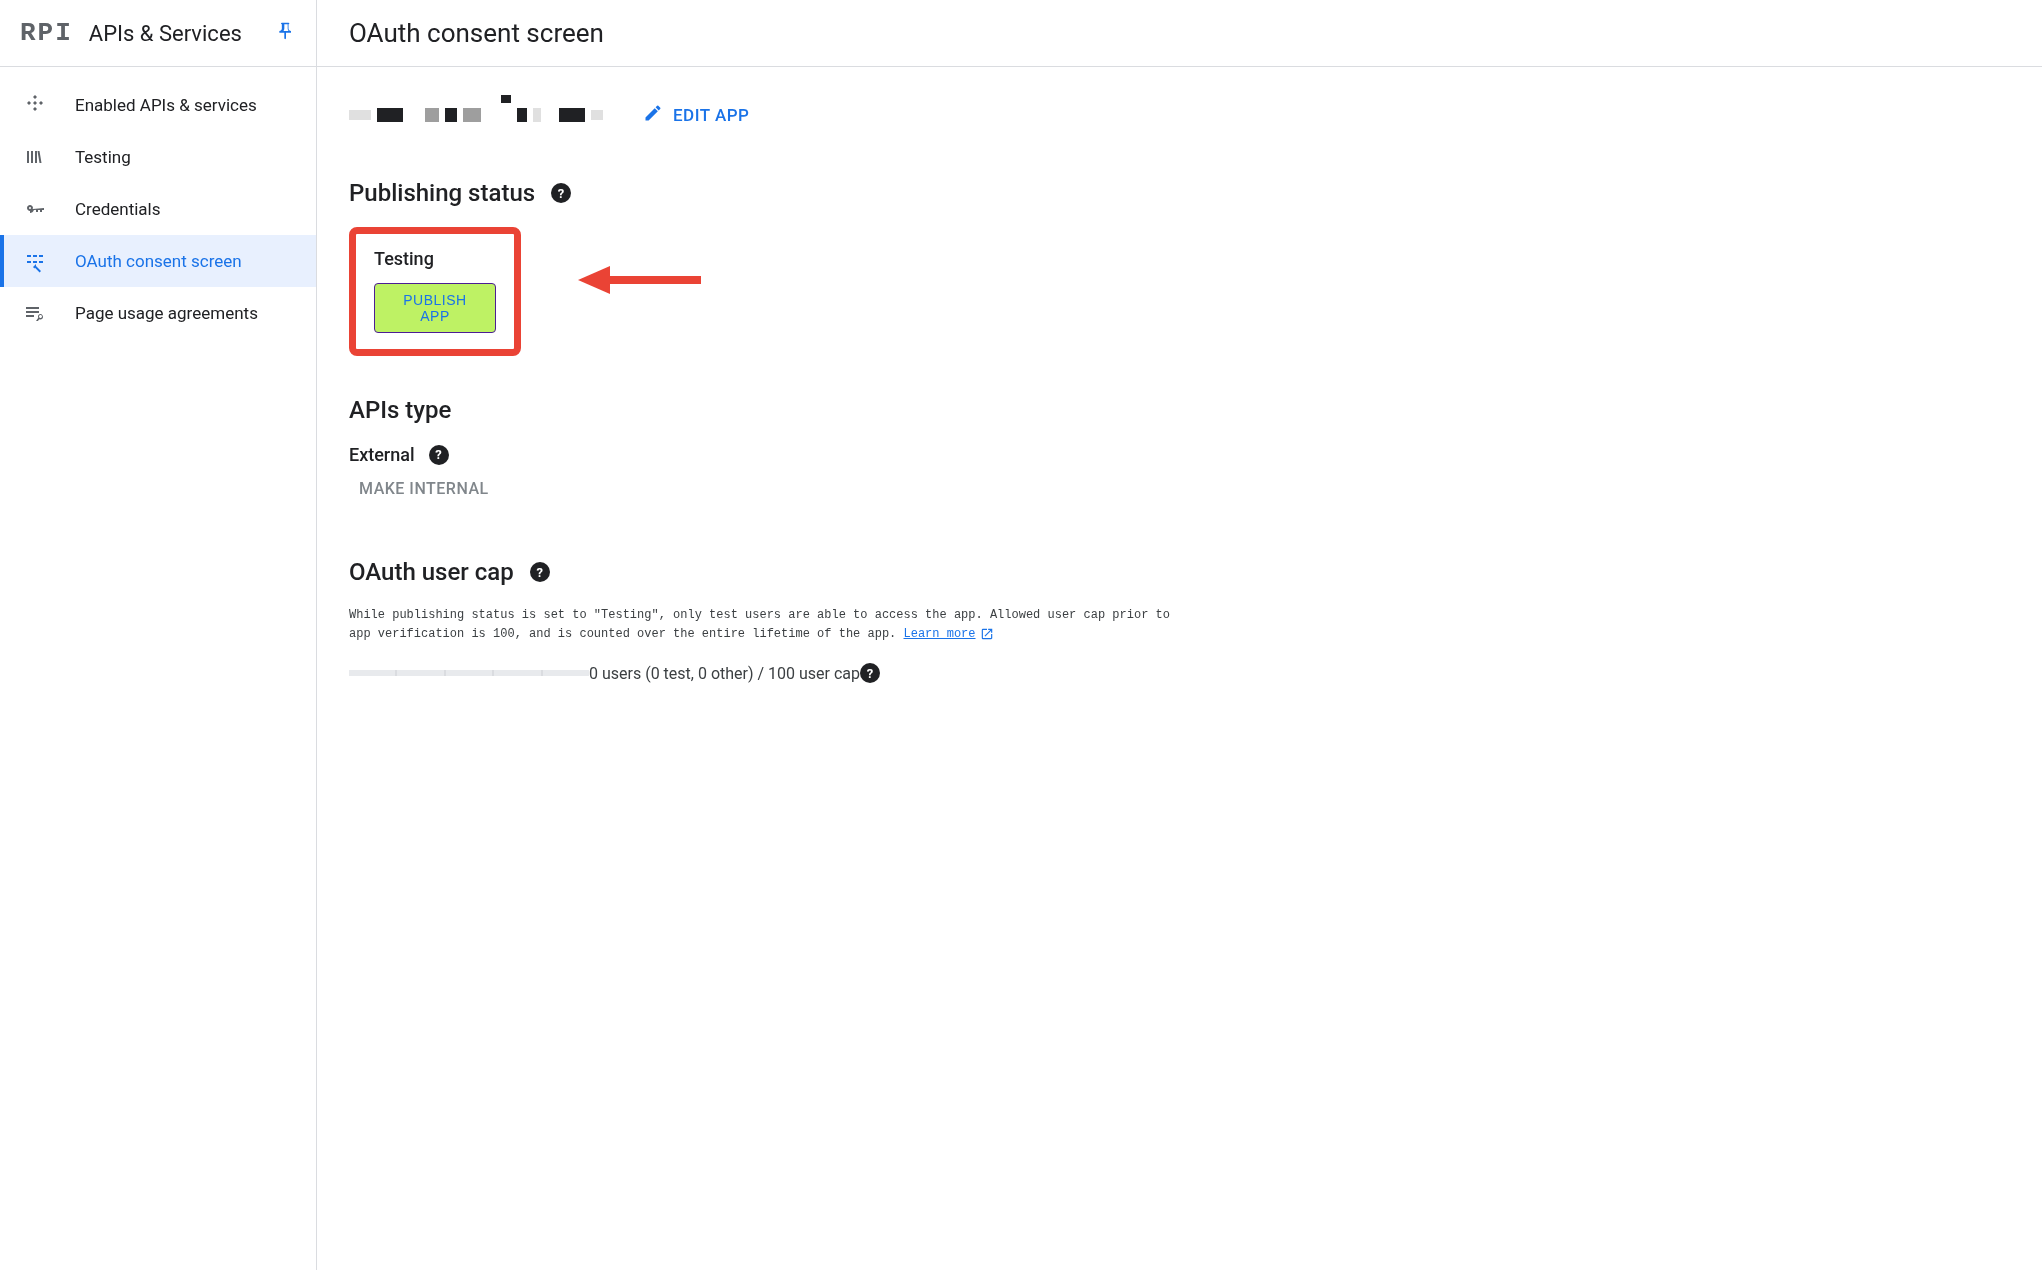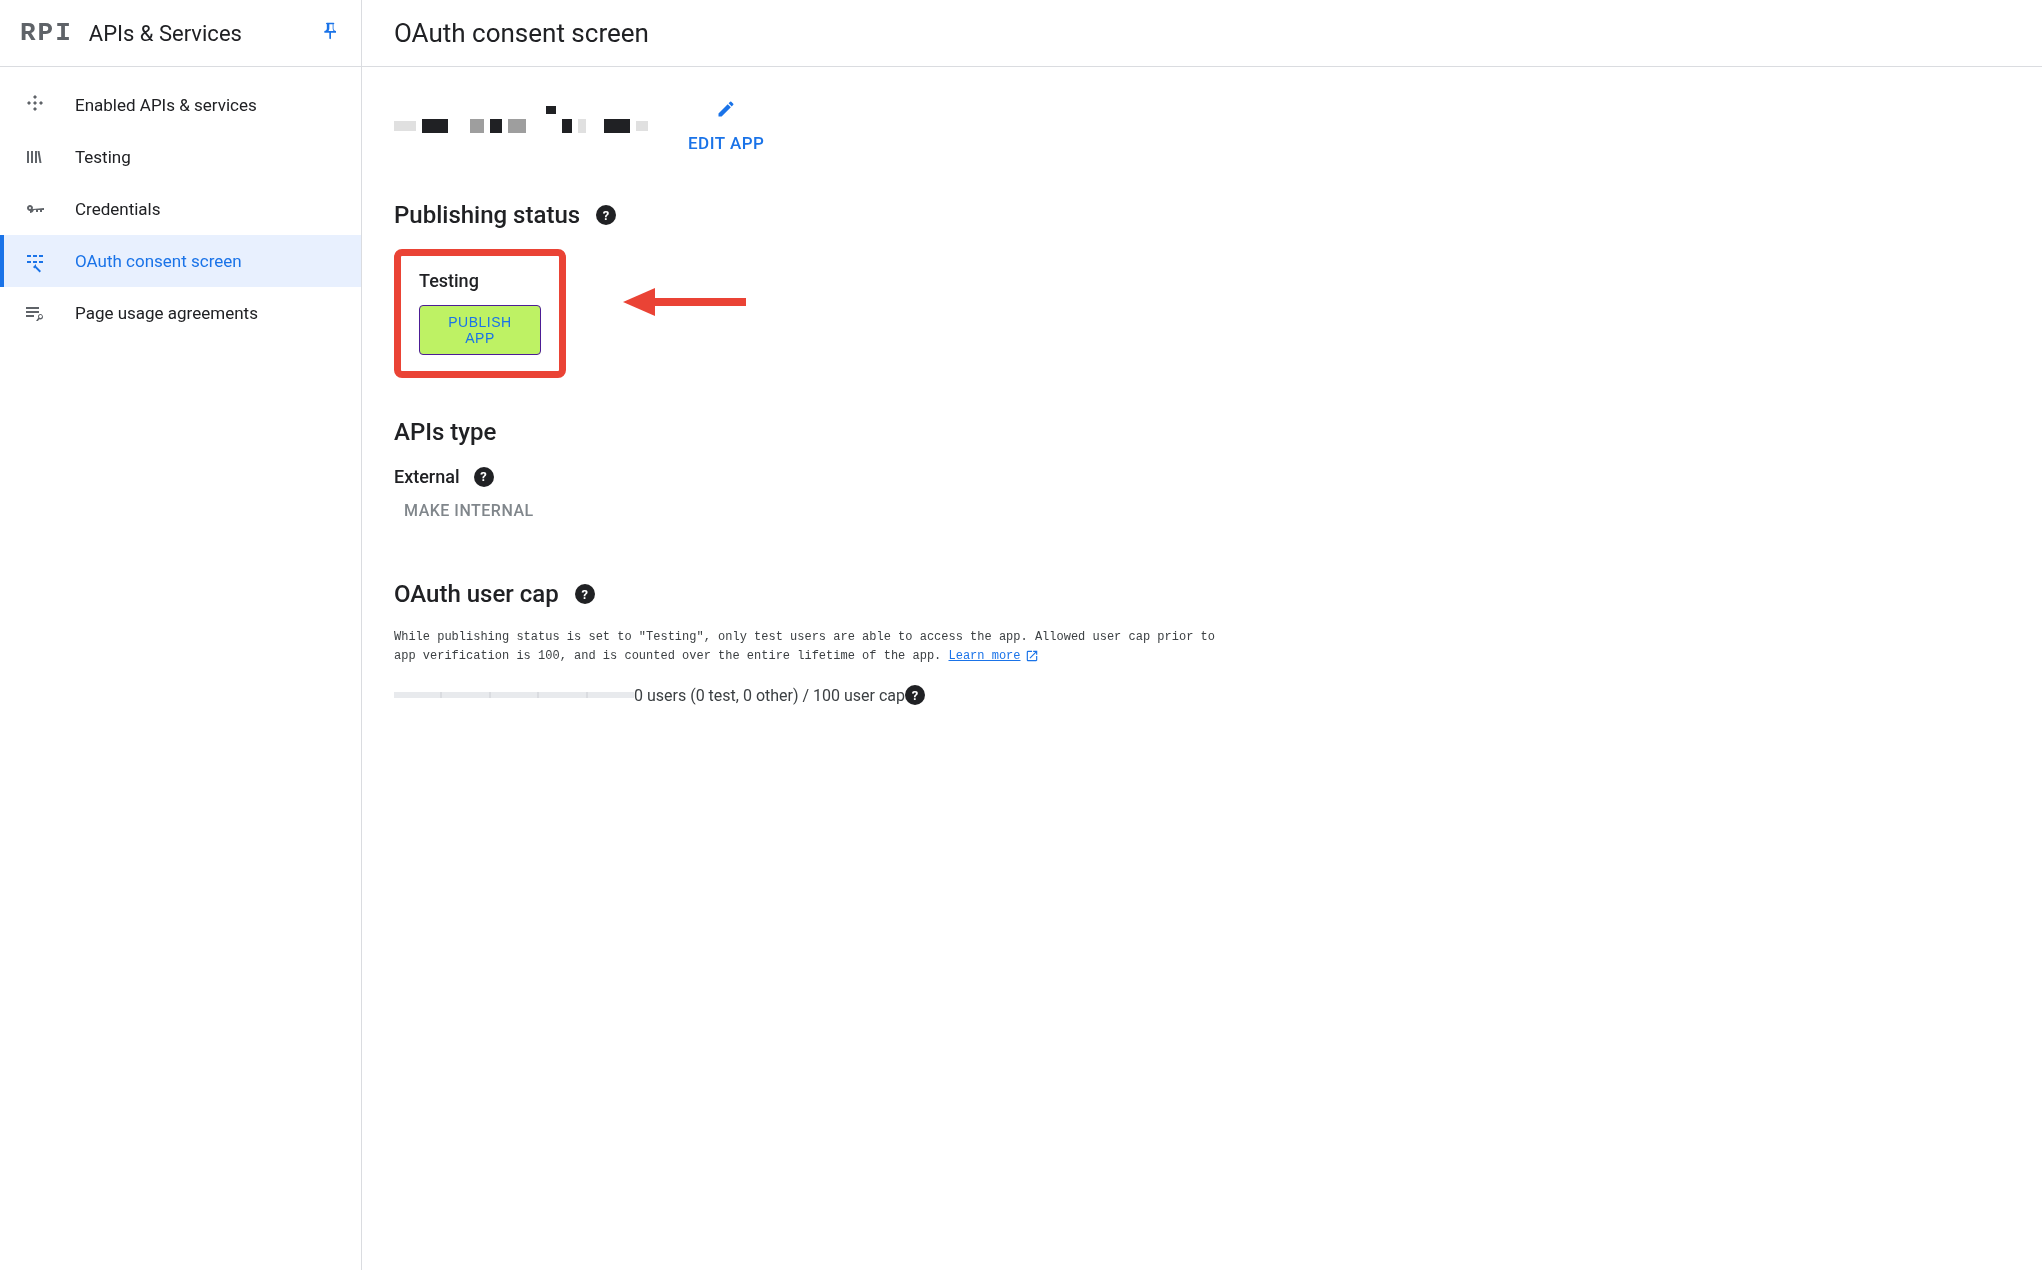--- a/index.html
+++ b/index.html
@@ -5,21 +5,21 @@
     * { margin: 0; padding: 0; box-sizing: border-box; }
     body {
       font-family: 'Google Sans', Roboto, Arial, sans-serif;
       color: #202124;
       background: #fff;
     }
     .container { display: flex; height: 100vh; }
     
     
     .sidebar {
-      width: 362px;
+      width: 317px;
       border-right: 1px solid #dadce0;
       flex-shrink: 0;
     }
     .sidebar-header {
       display: flex;
       align-items: center;
       padding: 18px 20px;
       border-bottom: 1px solid #dadce0;
       gap: 16px;
     }
@@ -105,21 +105,20 @@
     
     .edit-btn {
       display: flex;
       align-items: center;
       gap: 10px;
       color: #1a73e8;
       font-weight: 500;
       font-size: 17px;
       cursor: pointer;
       letter-spacing: 0.5px;
-      flex-direction: column;
     }
     .edit-btn svg { width: 20px; height: 20px; }
     
     .section { margin-bottom: 40px; }
     .section-heading {
       font-size: 24px;
       font-weight: 500;
       color: #202124;
       margin-bottom: 20px;
       display: flex;

